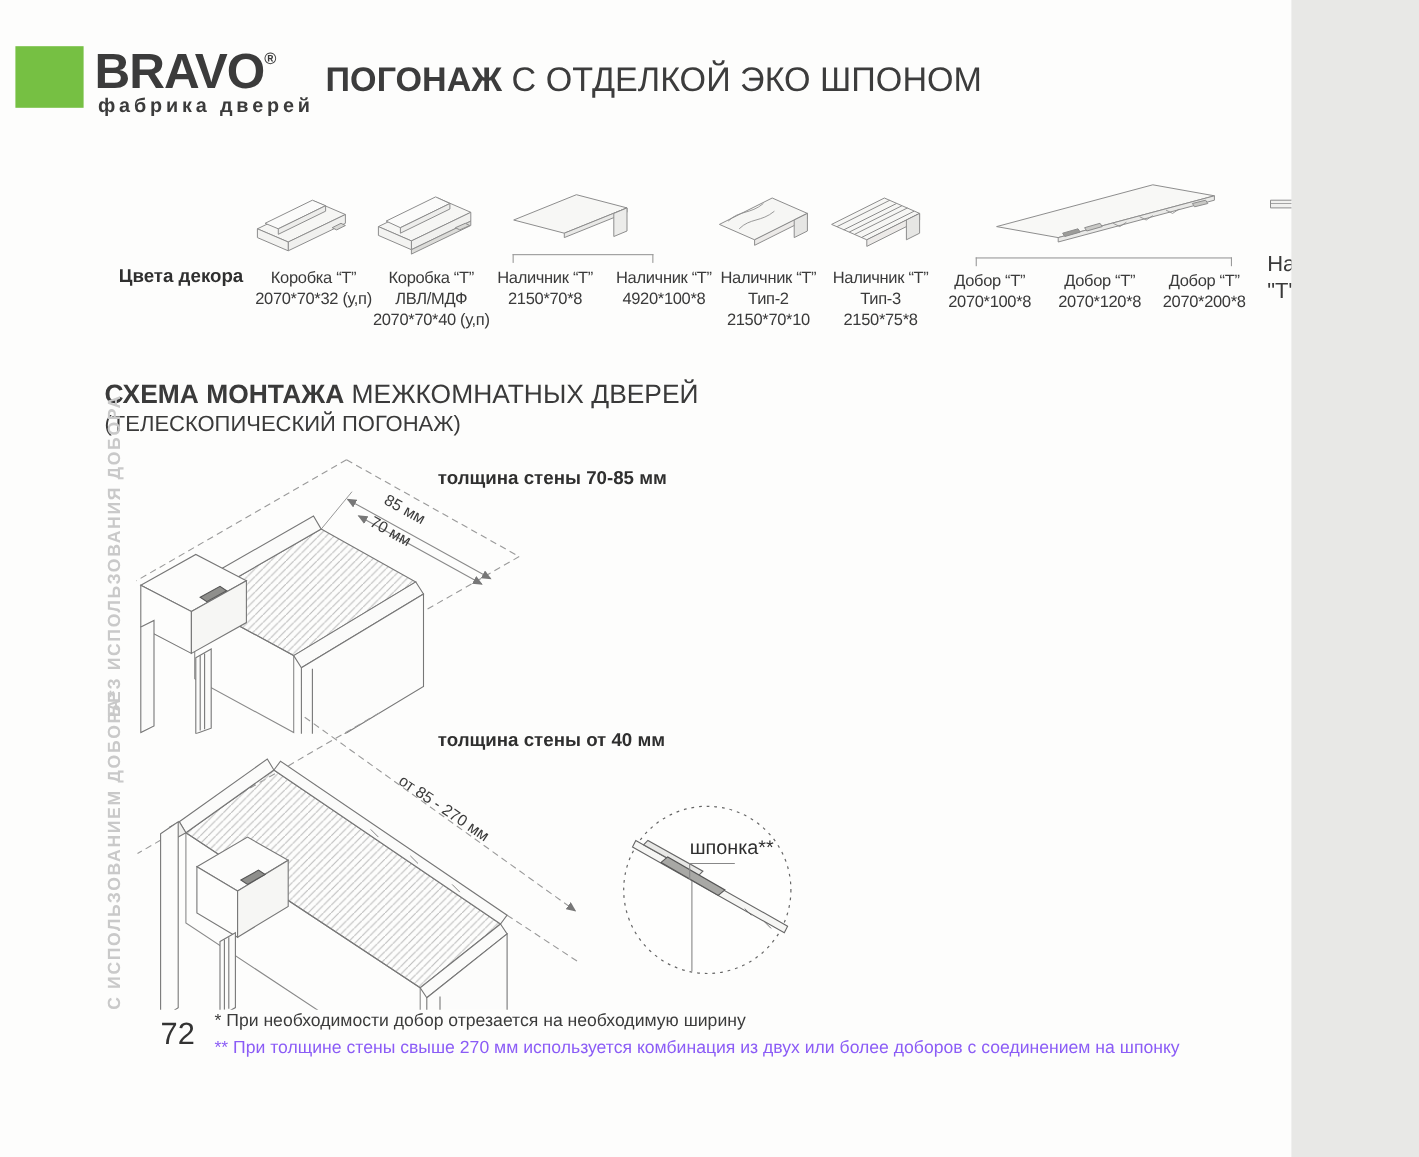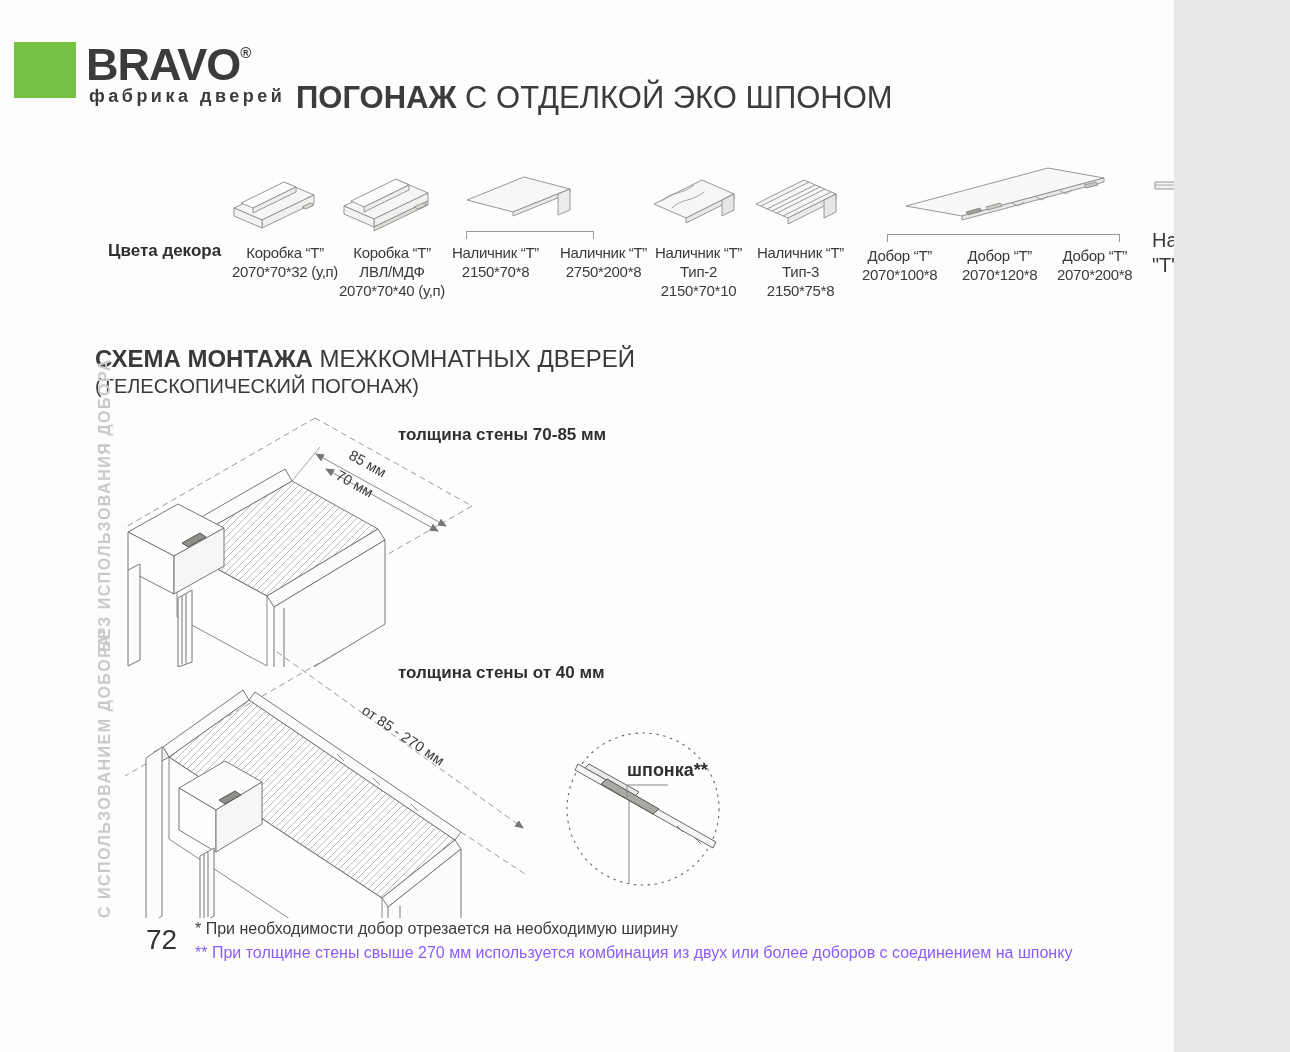--- a/index.html
+++ b/index.html
@@ -4,38 +4,38 @@
 <style>
   html,body{margin:0;padding:0;background:#e8e8e6;}
   .page{position:relative;width:1174px;height:1052px;background:#fdfdfc;overflow:hidden;
         font-family:"Liberation Sans","DejaVu Sans",sans-serif;color:#3c3c3c;}
   .abs{position:absolute;}
   
   .logo-square{left:14px;top:42px;width:62px;height:56px;background:#76c043;}
   .brand-name{left:86px;top:42px;font-size:45px;font-weight:bold;letter-spacing:-1px;color:#3b3b3b;line-height:1;}
   .brand-reg{font-size:15px;vertical-align:22px;font-weight:bold;}
   .brand-tagline{left:89px;top:86px;font-size:18px;font-weight:bold;letter-spacing:3.5px;color:#3b3b3b;}
-  .page-title{left:296px;top:55px;font-size:31px;color:#3c3c3c;white-space:nowrap;margin-top:25px;}
+  .page-title{left:296px;top:55px;font-size:31px;color:#3c3c3c;white-space:nowrap;}
   .page-title b{font-weight:bold;}
   
   .decor-label{left:108px;top:241px;font-size:17px;font-weight:bold;color:#2f2f2f;}
   .picon{position:absolute;}
   .prod-label{position:absolute;font-size:15px;line-height:19px;color:#3a3a3a;letter-spacing:-0.3px;white-space:nowrap;text-align:center;}
   .prod-label-big{position:absolute;font-size:20px;line-height:25px;color:#3a3a3a;white-space:nowrap;}
   .bracket{position:absolute;height:7px;border-top:1.4px solid #9a9a9a;border-left:1.4px solid #9a9a9a;border-right:1.4px solid #9a9a9a;}
   
   .scheme-heading{left:95px;top:345px;font-size:24px;color:#3a3a3a;white-space:nowrap;}
   .scheme-heading b{font-weight:bold;}
   .scheme-sub{left:95px;top:375px;font-size:20px;color:#3a3a3a;}
   .vlabel{position:absolute;transform:rotate(-90deg);transform-origin:0 0;white-space:nowrap;
           font-size:16px;font-weight:600;letter-spacing:1.5px;color:#c9c9c9;}
   .scene{position:absolute;}
   .wall-label{position:absolute;font-size:17px;font-weight:bold;color:#2f2f2f;white-space:nowrap;}
   .dim-label{position:absolute;font-size:14.5px;color:#3a3a3a;white-space:nowrap;transform-origin:0 0;}
-  .detail-label{position:absolute;font-size:18px;font-weight:bold;color:#2f2f2f;white-space:nowrap;}
+  .detail-label{position:absolute;font-size:18px;font-weight:normal;color:#2f2f2f;white-space:nowrap;}
   
   .page-number{left:104px;top:924px;font-size:28px;color:#333;margin-left:42px;}
   .footnote1{left:195px;top:920px;font-size:16px;color:#3b3b3b;}
   .footnote2{left:195px;top:944px;font-size:16px;color:#8b5cf6;}
 </style>
 </head>
 <body>
 
 <div class="page">
 
@@ -124,21 +124,21 @@
     <div>Коробка “Т”</div>
       <div>ЛВЛ/МДФ</div>
       <div>2070*70*40 (у,п)</div>
   </div>
   <div class="prod-label" style="left:452px;top:243px">
     <div>Наличник “Т”</div>
       <div>2150*70*8</div>
   </div>
   <div class="prod-label" style="left:560px;top:243px">
     <div>Наличник “Т”</div>
-      <div>2750*200*8</div>
+      <div>4920*100*8</div>
   </div>
   <div class="prod-label" style="left:655px;top:243px">
     <div>Наличник “Т”</div>
       <div>Тип-2</div>
       <div>2150*70*10</div>
   </div>
   <div class="prod-label" style="left:757px;top:243px">
     <div>Наличник “Т”</div>
       <div>Тип-3</div>
       <div>2150*75*8</div>

